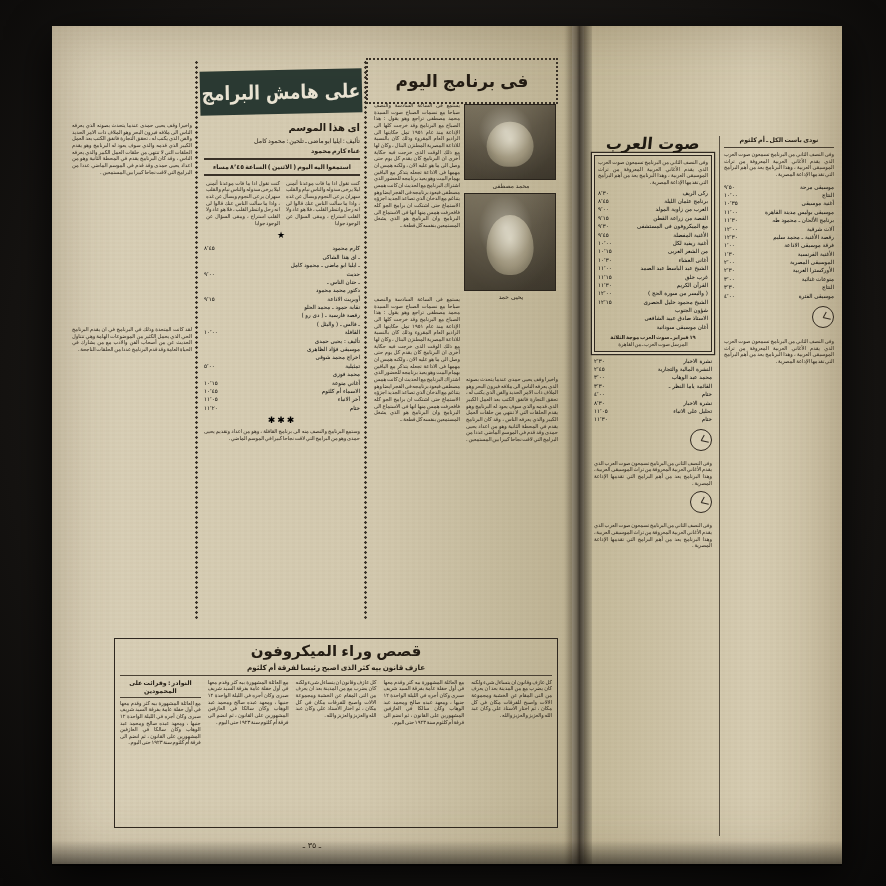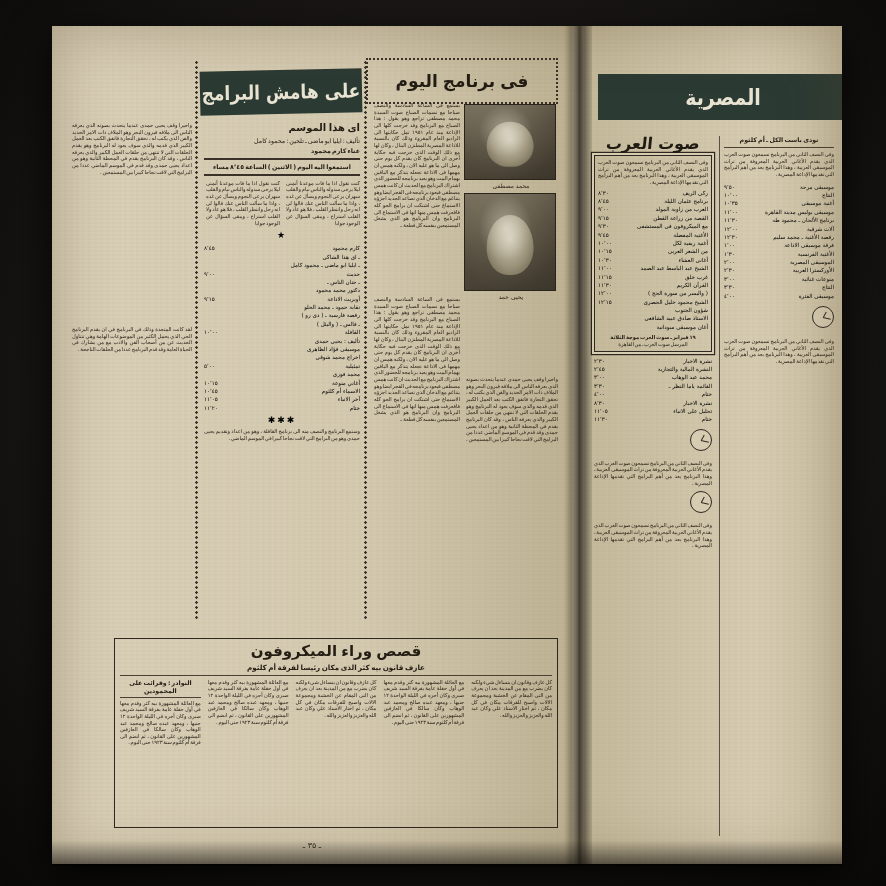--- a/index.html
+++ b/index.html
@@ -127,23 +127,20 @@
 </style>
 </head>
 <body>
 
 <div id="page">
   <div class="spread">
 
     <div class="page page-right">
       <div class="paper-noise"></div>
 
-      <div class="banner-dark" style="position:absolute;right:-6px;top:48px;width:250px;height:46px;">
-        <span class="banner-title">المصرية</span>
-      </div>
 
       <div class="col" style="right:8px;top:110px;width:110px;">
         <div class="txt t6 b ctr" style="margin-bottom:3px;">نودى باست الكل ـ أم كلثوم</div>
         <div class="rule-thin" style="margin-bottom:3px;"></div>
         <div class="txt t5">وفى النصف الثاني من البرنامج تسمعون صوت العرب الذي يقدم الأغاني العربية المعروفة من تراث الموسيقى العربية ، وهذا البرنامج يعد من أهم البرامج التي تقدمها الإذاعة المصرية .</div>
         <div id="far-right-sched" style="margin-top:5px;">
             <div class="schedule-line">
               <span style="flex: 1 1 0%; text-align: right;">موسيقى مرحة</span>
               <span class="tm">٩٬٥٠</span>
             </div>
@@ -455,21 +452,21 @@
 
         <div class="ctr star" style="margin:3px 0;">✱✱✱</div>
         <div class="txt t5">وستمع البرنامج والنصف منه الى برنامج القافلة ، وهو من اعداد وتقديم يحيى حمدى وهو من البرامج التي لاقت نجاحا كبيرا في الموسم الماضي .</div>
       </div>
 
       <div class="col txt t5" style="right:380px;top:300px;width:120px;height:300px;overflow:hidden;">لقد كانت المتحدة وذلك في البرنامج في ان يقدم البرنامج الحي الذي يحمل الكثير من الموضوعات الهامة وهي تتناول الحديث عن من أصحاب الفن والادب مع من يشارك في الحياة العامة وقد قدم البرنامج عددا من الحلقات الناجحة .</div>
       <div class="col txt t5" style="right:380px;top:96px;width:120px;height:196px;overflow:hidden;">واخيرا وقف يحيى حمدى عندما يتحدث بصوته الذي يعرفه الناس الى ملافه فيرون البحر وهو الملاف ذات الامر الحديد والفن الذي يكتب له ، تحقق التجارة فاتفق الكتب بعد العمل الكبير الذي قدمه والذي سوف يعود له البرنامج وهو يقدم الحلقات التي لا تنتهي من حلقات العمل الكبير والذي يعرفه الناس ، وقد كان البرنامج يقدم في المحطة الثانية وهو من اعداد يحيى حمدى وقد قدم في الموسم الماضي عددا من البرامج التي لاقت نجاحا كبيرا بين المستمعين .</div>
 
       <div class="boxed" style="position:absolute;right:14px;left:14px;top:612px;bottom:36px;padding:4px 5px;">
         <div class="txt b ctr" style="font-size:15px;">قصص وراء الميكروفون</div>
-        <div class="txt t7 b ctr" style="margin-top:2px;">عازف قانون بيه كثر الذى مكان رئيسا لفرقة أم كلثوم</div>
+        <div class="txt t7 b ctr" style="margin-top:2px;">عازف قانون بيه كثر الذى اصبح رئيسا لفرقة أم كلثوم</div>
         <div class="rule-thin" style="margin:3px 0;"></div>
         <div style="display:flex;gap:7px;align-items:flex-start;">
           <div class="txt t5" style="flex:1;">كل عازف وقانون ان يتساءل شيء ولكنه كان يضرب مع من المدينة بعد ان يعرف من التى المقام عن الخشبة ومجموعة الالات واصبح للفرقات مكان في كل مكان ، ثم اختار الاستاذ علي وكان عبد الله والعزيز والعزيز والله .</div>
           <div class="txt t5" style="flex:1;">مع العائلة المشهورة بيه كثر وقدم معها في أول حفلة عامة بفرقة السيد شريف صبرى وكان أجره في الليلة الواحدة ١٢ جنيها ، ومعهد عبده صالح ومحمد عبد الوهاب وكان سالكا في العازفين المشهورين على القانون ، ثم انضم الى فرقة أم كلثوم سنة ١٩٢٣ حتى اليوم .</div>
           <div class="txt t5" style="flex:1;">كل عازف وقانون ان يتساءل شيء ولكنه كان يضرب مع من المدينة بعد ان يعرف من التى المقام عن الخشبة ومجموعة الالات واصبح للفرقات مكان في كل مكان ، ثم اختار الاستاذ علي وكان عبد الله والعزيز والعزيز والله .</div>
           <div class="txt t5" style="flex:1;">مع العائلة المشهورة بيه كثر وقدم معها في أول حفلة عامة بفرقة السيد شريف صبرى وكان أجره في الليلة الواحدة ١٢ جنيها ، ومعهد عبده صالح ومحمد عبد الوهاب وكان سالكا في العازفين المشهورين على القانون ، ثم انضم الى فرقة أم كلثوم سنة ١٩٢٣ حتى اليوم .</div>
           <div style="flex:1;">
             <div class="txt t6 b ctr">النوادر : وقرائت على المحمودين</div>
             <div class="rule-thin" style="margin:2px 0;"></div>
             <div class="txt t5">مع العائلة المشهورة بيه كثر وقدم معها في أول حفلة عامة بفرقة السيد شريف صبرى وكان أجره في الليلة الواحدة ١٢ جنيها ، ومعهد عبده صالح ومحمد عبد الوهاب وكان سالكا في العازفين المشهورين على القانون ، ثم انضم الى فرقة أم كلثوم سنة ١٩٢٣ حتى اليوم .</div>

